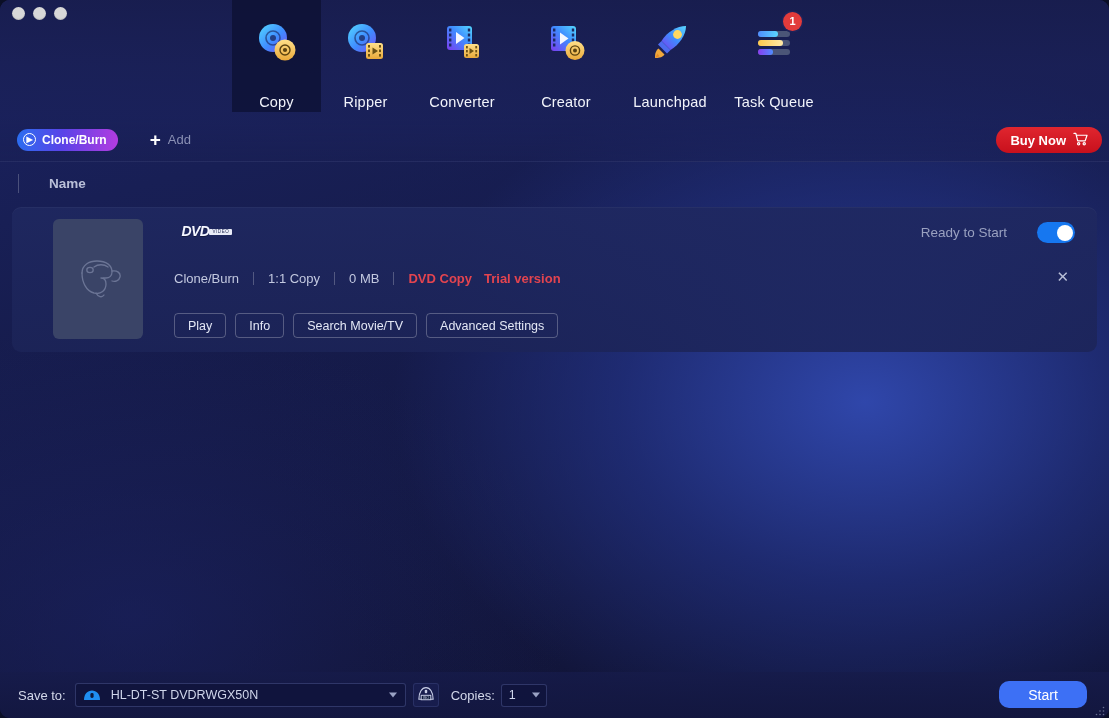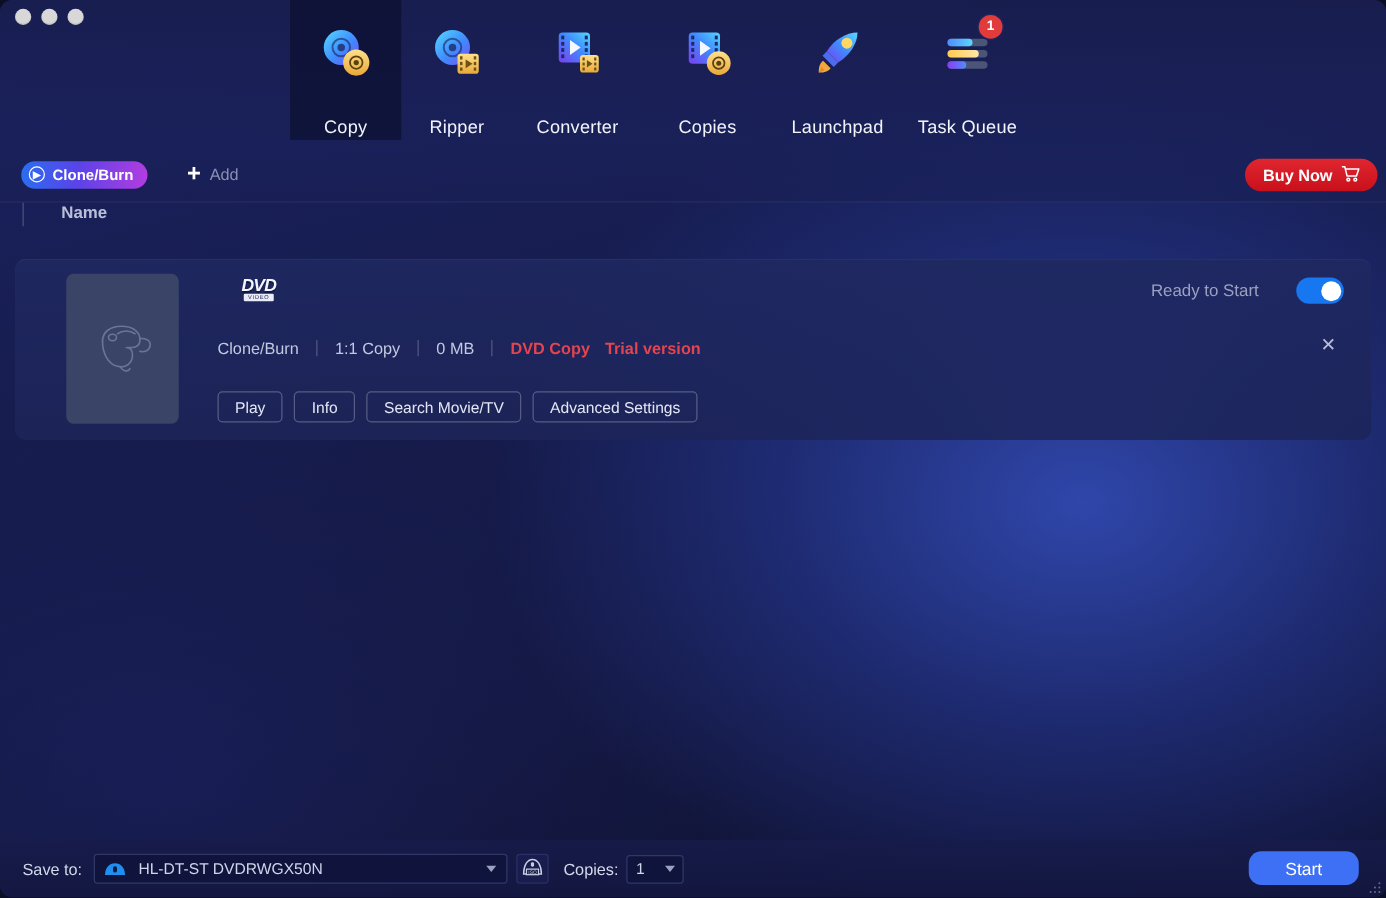--- a/index.html
+++ b/index.html
@@ -104,21 +104,21 @@
     height: 26px; padding: 0 14px;
     border-radius: 13px;
     background: linear-gradient(180deg, #e0262f 0%, #c8101c 100%);
     color: #fff; font-size: 13px; font-weight: bold;
     cursor: pointer;
   }
 
   
   .listhead {
     height: 42px;
-    display: flex; align-items: flex-start;
+    display: flex; align-items: center;
     padding-left: 18px;
   }
   .listhead .bar {
     width: 1px; height: 19px; background: rgba(255,255,255,0.22);
     margin-right: 30px;
   }
   .listhead .col {
     color: #b9bfd8; font-size: 13.5px; font-weight: bold;
   }
 
@@ -136,21 +136,21 @@
     width: 90px; height: 120px;
     border-radius: 6px;
     background: #3a4467;
     display: flex; align-items: center; justify-content: center;
   }
   .thumb svg { opacity: .34; }
   .cardbody { position: absolute; left: 150px; top: 0; right: 0; bottom: 0; }
   .dvdlogo {
     position: absolute; left: 25px; top: 12px;
     width: 40px; height: 24px;
-    display: flex; flex-direction: column; align-items: center; justify-content: center;
+    display: flex; flex-direction: row; align-items: center; justify-content: center;
   }
   .dvdlogo .d1 {
     color: #f4f6ff; font-size: 14px; font-weight: bold; font-style: italic;
     letter-spacing: -0.6px; line-height: 12px;
     text-shadow: 0 1px 0 rgba(0,0,0,.35);
   }
   .dvdlogo .d2 {
     background: #e9ecf8; color: #252c55;
     font-size: 4.5px; letter-spacing: .6px;
     padding: 0 3px; line-height: 6px; margin-top: 1px;
@@ -378,21 +378,21 @@
             <rect x="29.8" y="10.5" width="2.4" height="3" fill="#1c2a63"></rect>
               <rect x="29.8" y="15.5" width="2.4" height="3" fill="#1c2a63"></rect>
               <rect x="29.8" y="20.5" width="2.4" height="3" fill="#1c2a63"></rect>
               <rect x="29.8" y="25.5" width="2.4" height="3" fill="#1c2a63"></rect>
             <path d="M18 14.5 L26.5 20.5 L18 26.5 Z" fill="#f3f7ff"></path>
             <circle cx="33" cy="32.5" r="9.5" fill="url(#gyel)"></circle>
             <circle cx="33" cy="32.5" r="4.6" fill="none" stroke="#5a4210" stroke-width="1.4"></circle>
             <circle cx="33" cy="32.5" r="2" fill="#5a4210"></circle>
           </svg>
         </span>
-        <span class="lbl">Copies</span>
+        <span class="lbl">Creator</span>
       </div>
 
       <div class="tab wide">
         <span class="ic">
           <svg width="48" height="48" viewBox="0 0 48 48">
             <defs>
               <linearGradient id="grk" x1="1" y1="0" x2="0" y2="1">
                 <stop offset="0" stop-color="#5ad6ff"></stop>
                   <stop offset=".5" stop-color="#3f8bff"></stop>
                   <stop offset="1" stop-color="#7b3df0"></stop>

